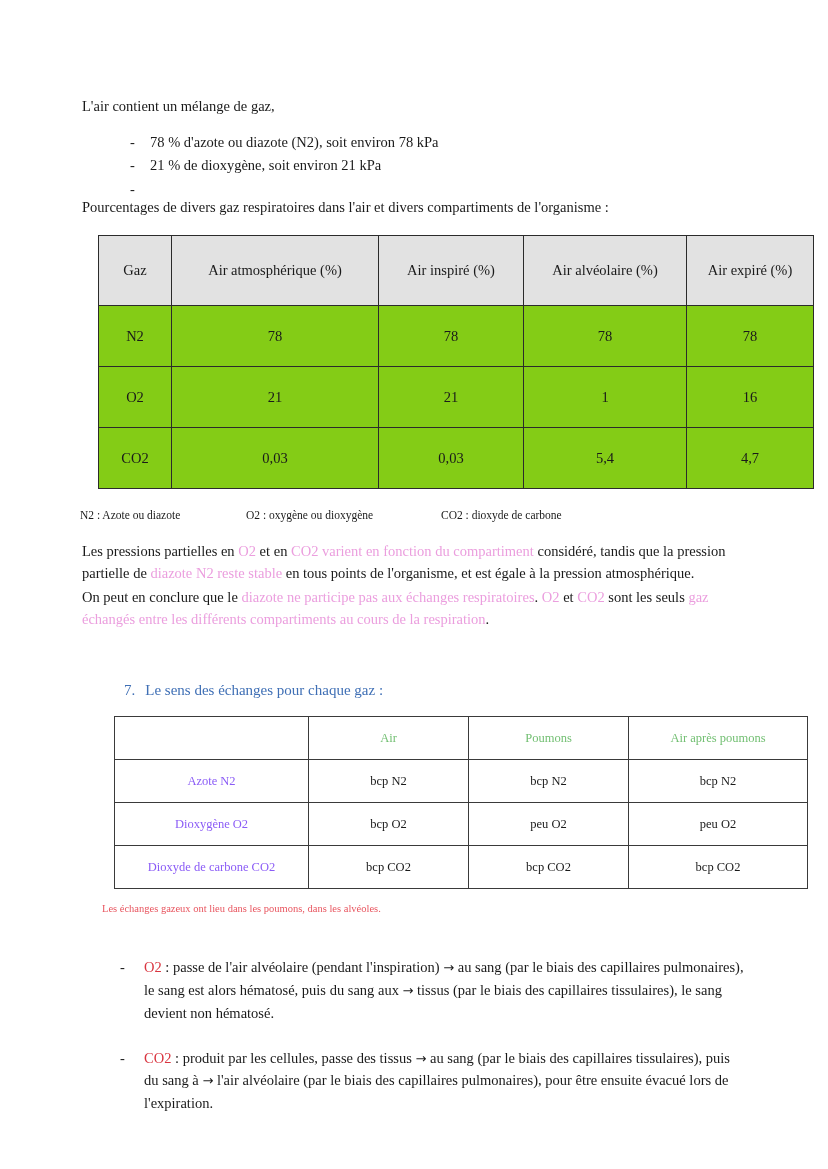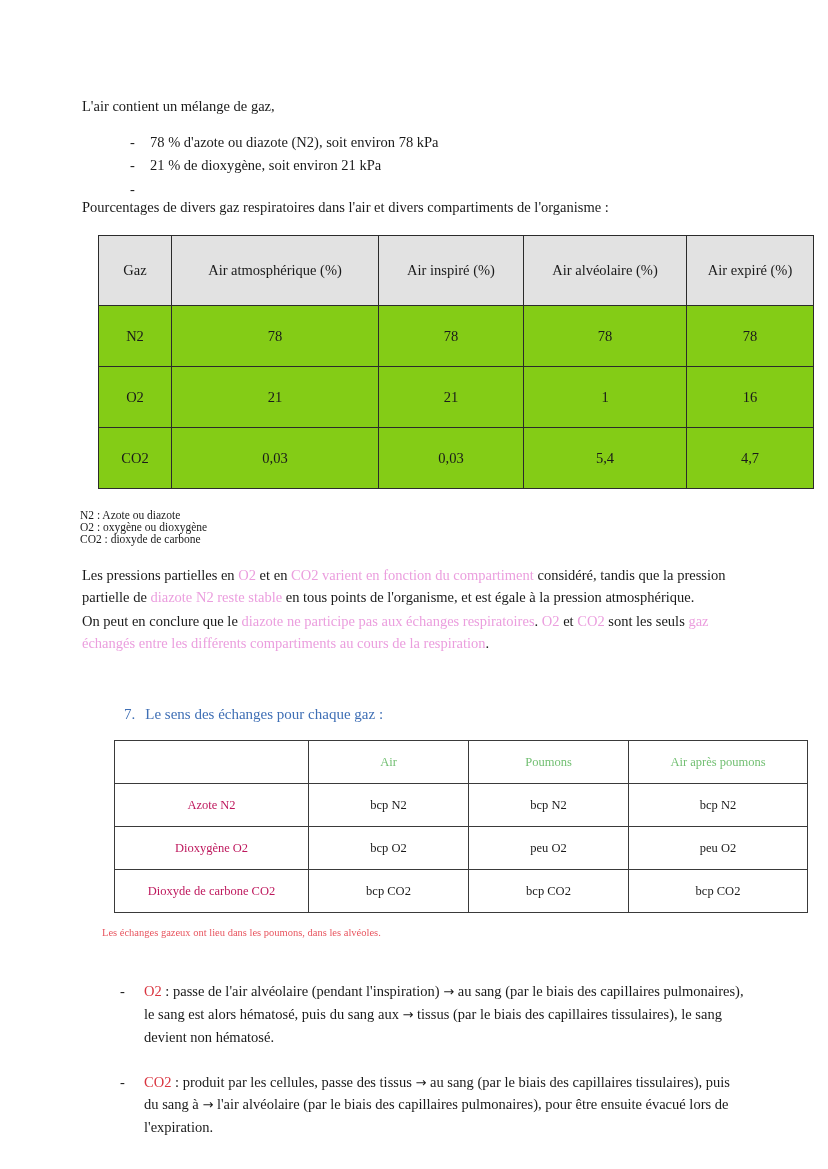--- a/index.html
+++ b/index.html
@@ -90,21 +90,20 @@
   .c1 { width: 190px; }
   .c2 { width: 128px; }
   .c3 { width: 146px; }
   .c4 { width: 110px; }
 
   .legend-row {
     margin-top: 20px;
     margin-left: -2px;
     font-size: 11.5px;
     display: flex;
-    flex-direction: column;
   }
   .legend-row .lg1 { width: 166px; }
   .legend-row .lg2 { width: 195px; }
 
   
   .para-block {
     margin-top: 20px;
     font-size: 14.5px;
     line-height: 1.5;
   }
@@ -136,21 +135,21 @@
     padding: 8px;
     height: 26px;
     vertical-align: middle;
     background: #ffffff;
   }
   .d0 { width: 177px; }
   .d1 { width: 143px; }
   .d2 { width: 143px; }
   .d3 { width: 162px; }
   .green { color: #72bf72; }
-  .orange { color: #be185d; }
+  .orange { color: #8b5cf6; }
 
   .red-note {
     margin-top: 14px;
     margin-left: 20px;
     font-size: 10.5px;
     color: #e8555f;
   }
 
   
   .bottom-list {

